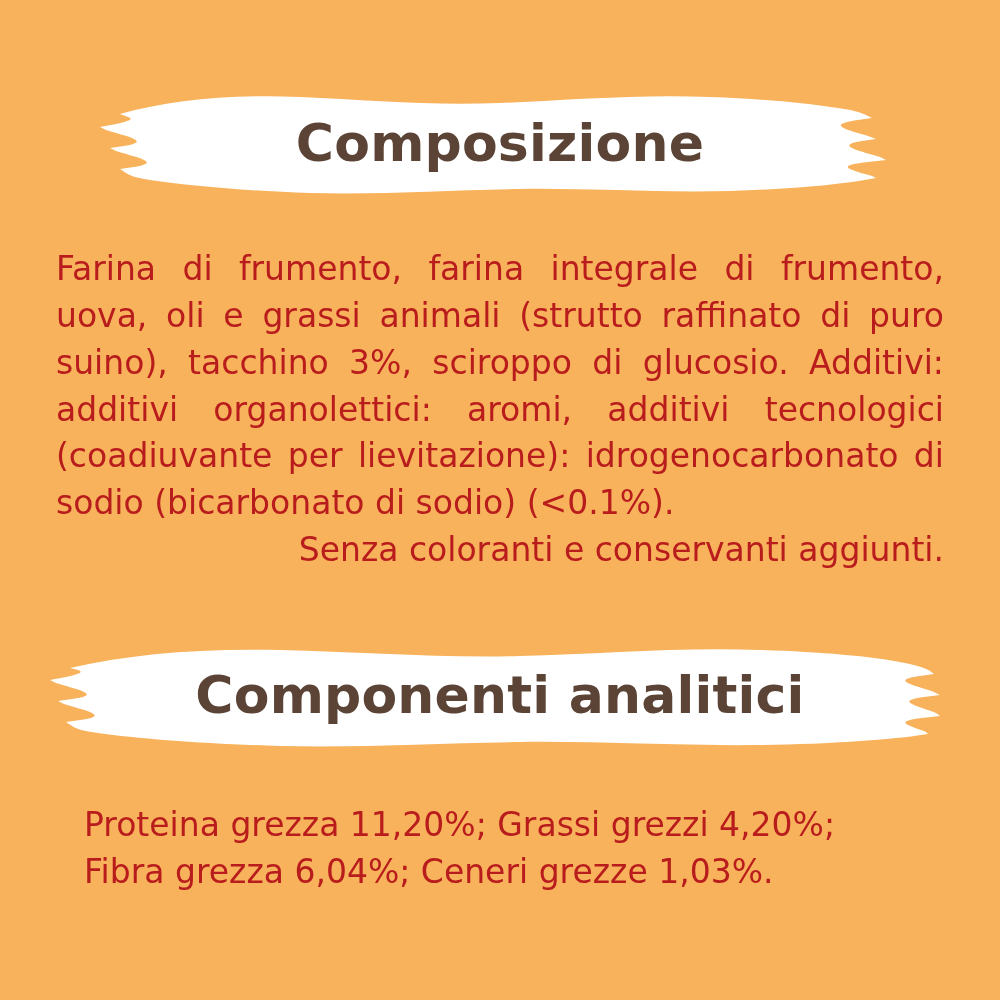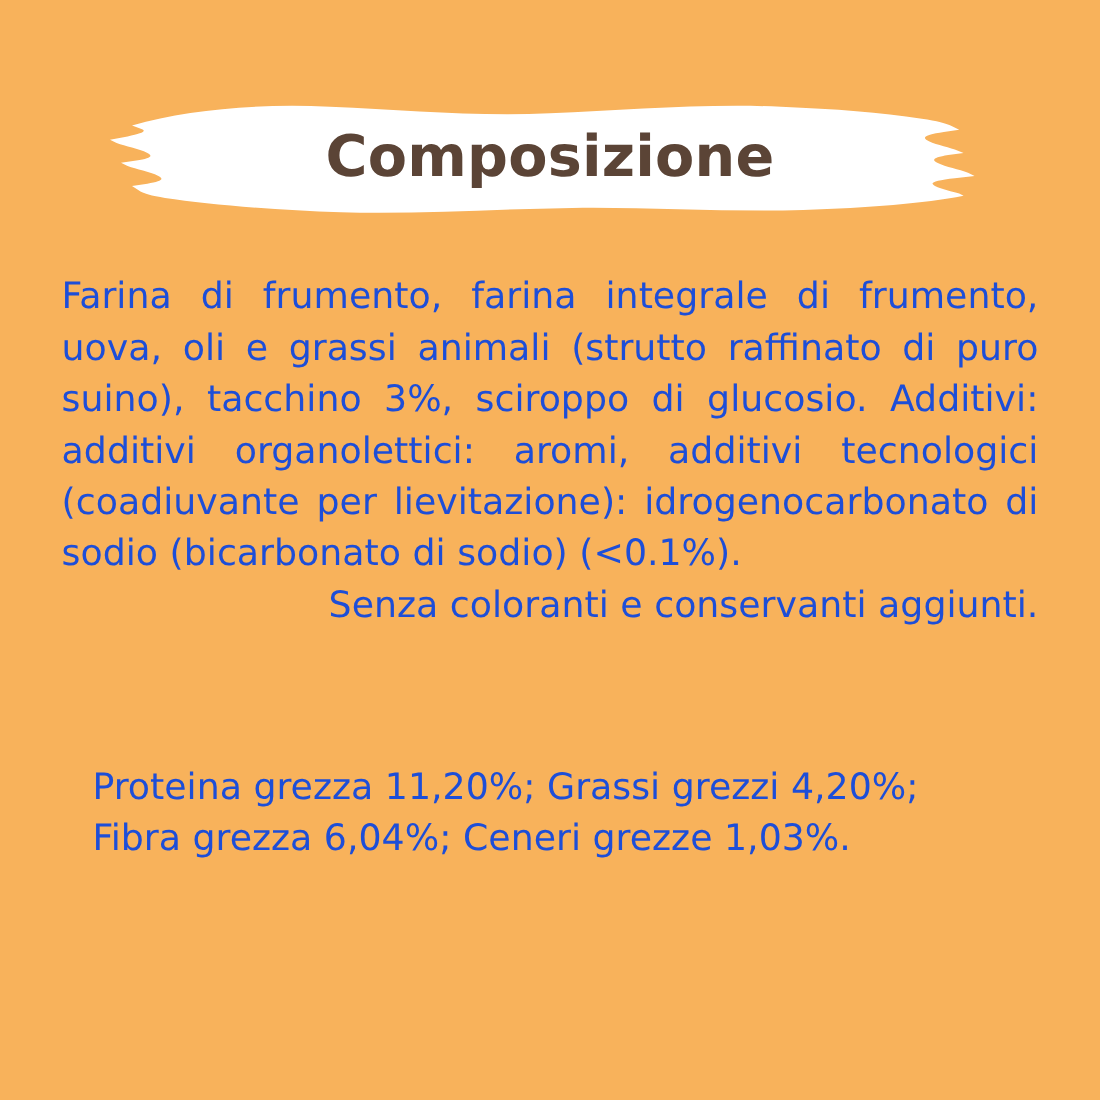--- a/index.html
+++ b/index.html
@@ -58,21 +58,21 @@
     width: 884px;
   }
   .section-analytical {
     position: absolute;
     left: 0;
     top: 640px;
     width: 1000px;
   }
 
   .body-text {
-    color: #1d4ed8;
+    color: #b91c1c;
     font-size: 33px;
     line-height: 1.42;
     padding: 0 56px;
     box-sizing: border-box;
     width: 1000px;
   }
   .composition-text {
     margin-top: 48px;
     text-align: justify;
     text-justify: inter-word;
@@ -129,20 +129,50 @@
     </div>
 
     <div class="body-text composition-text">
       <span>Farina di frumento, farina integrale di frumento, uova, oli e grassi animali (strutto raffinato di puro suino), tacchino 3%, sciroppo di glucosio. Additivi: additivi organolettici: aromi, additivi tecnologici (coadiuvante per lievitazione): idrogenocarbonato di sodio (bicarbonato di sodio) (&lt;0.1%).</span>
       <span class="last-line">Senza coloranti e conservanti aggiunti.</span>
     </div>
   </div>
 
   <div class="section-analytical">
 
+    <div class="banner">
+      <svg class="brush" viewBox="0 0 1000 110" preserveAspectRatio="none">
+        <path fill="#FFFFFF" d="
+          M70,28
+          C130,14 200,8 280,10
+          C360,12 440,18 520,16
+          C600,14 680,7 760,10
+          C820,12 870,16 905,23
+          C918,26 926,28 930,31
+          L934,34 L920,36 C906,38 902,40 908,43
+          C916,47 928,49 934,52
+          L940,55 L924,57 C910,59 906,61 912,64
+          C920,68 930,70 936,73
+          L940,76 L922,78 C906,80 902,82 908,85
+          C914,88 922,90 926,92
+          L928,94
+          C890,100 830,104 760,105
+          C680,106 600,101 520,102
+          C440,103 360,108 280,106
+          C210,104 140,99 98,93
+          C84,91 76,89 72,86
+          L66,82 L80,80 C94,78 98,76 92,73
+          C84,69 72,67 64,64
+          L58,61 L72,59 C86,57 90,55 84,52
+          C76,48 64,46 56,43
+          L50,40 L66,37 C80,34 84,32 78,30
+          Z"></path>
+      </svg>
+      <div class="heading">Componenti analitici</div>
+    </div>
 
     <div class="body-text analytical-text">
       <span class="line">Proteina grezza 11,20%; Grassi grezzi 4,20%;</span>
       <span class="line">Fibra grezza 6,04%; Ceneri grezze 1,03%.</span>
     </div>
   </div>
 
 </div>
 
 </body></html>

